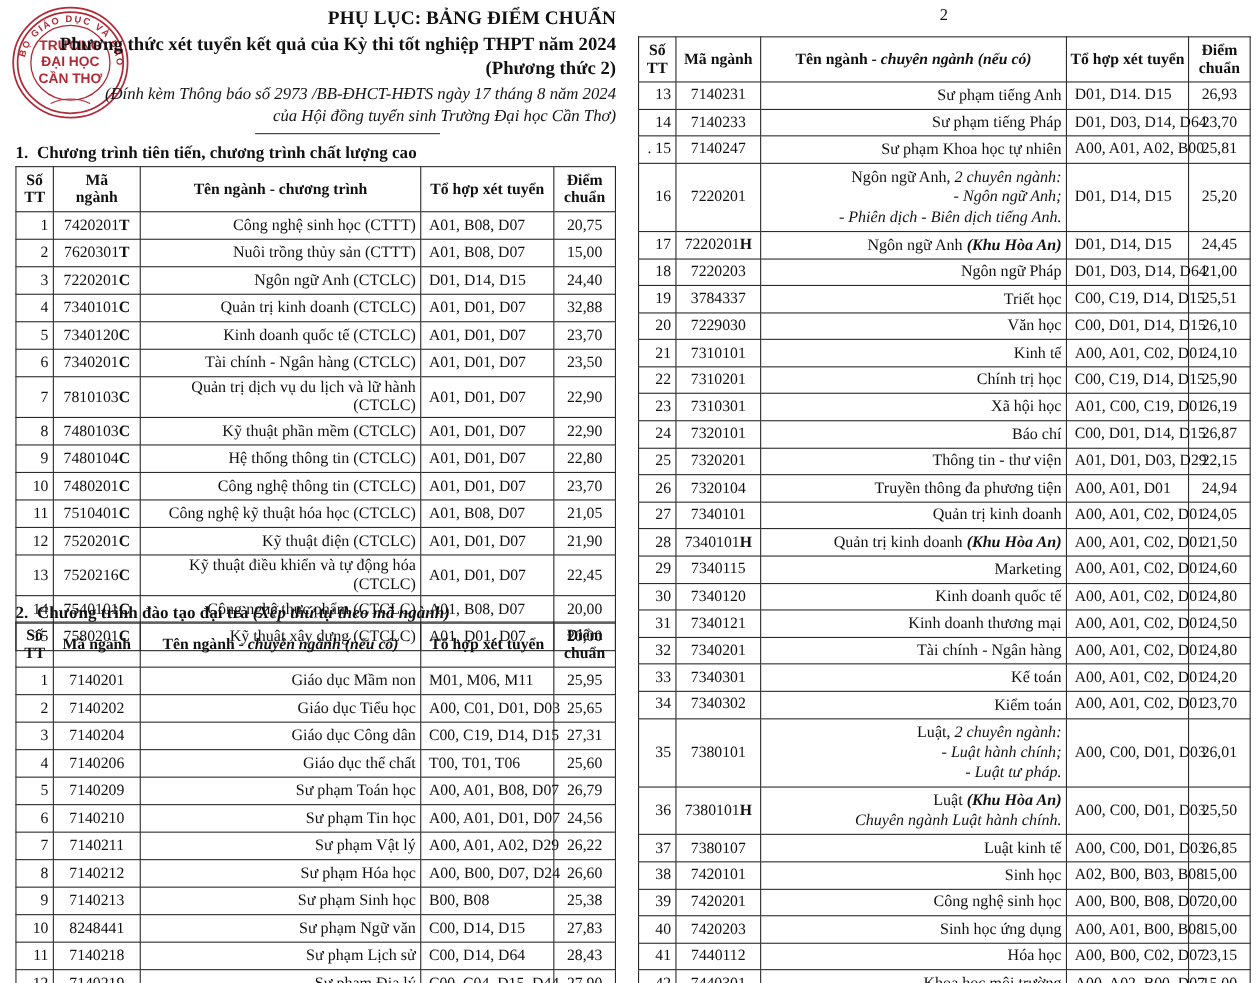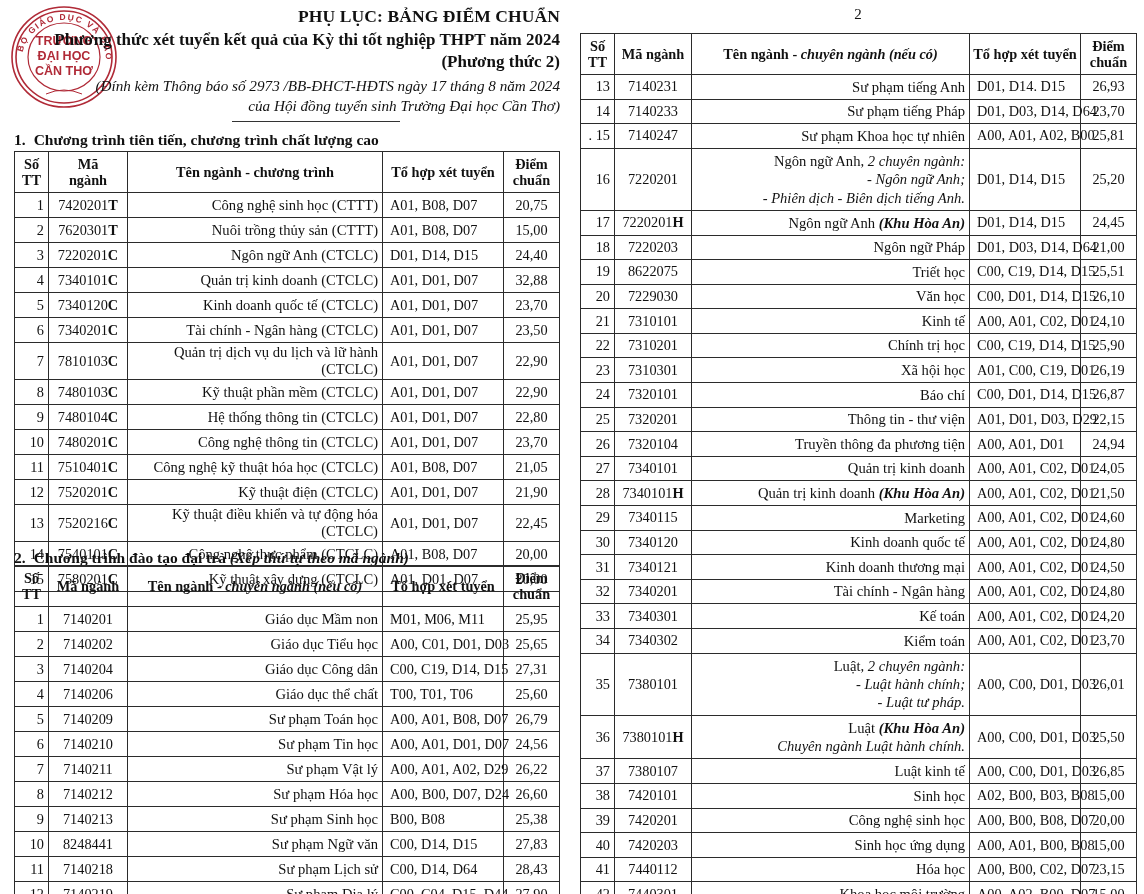--- a/index.html
+++ b/index.html
@@ -505,21 +505,21 @@
           </tr>
           <tr>
             <td class="c-stt">18</td>
             <td class="c-code">7220203</td>
             <td class="c-name">Ngôn ngữ Pháp</td>
             <td class="c-combo">D01, D03, D14, D64</td>
             <td class="c-score">21,00</td>
           </tr>
           <tr>
             <td class="c-stt">19</td>
-            <td class="c-code">8622075</td>
+            <td class="c-code">3784337</td>
             <td class="c-name">Triết học</td>
             <td class="c-combo">C00, C19, D14, D15</td>
             <td class="c-score">25,51</td>
           </tr>
           <tr>
             <td class="c-stt">20</td>
             <td class="c-code">7229030</td>
             <td class="c-name">Văn học</td>
             <td class="c-combo">C00, D01, D14, D15</td>
             <td class="c-score">26,10</td>

